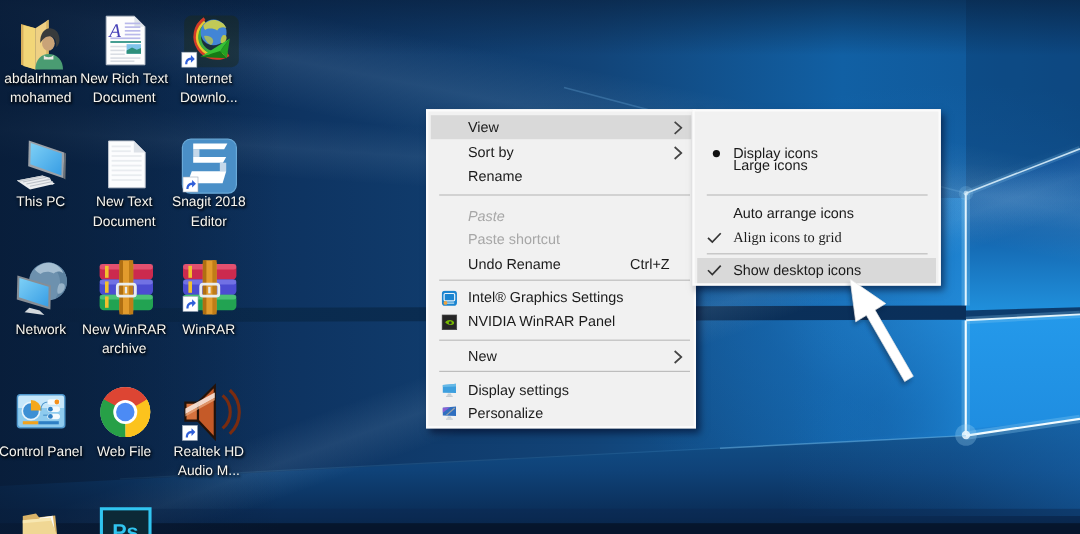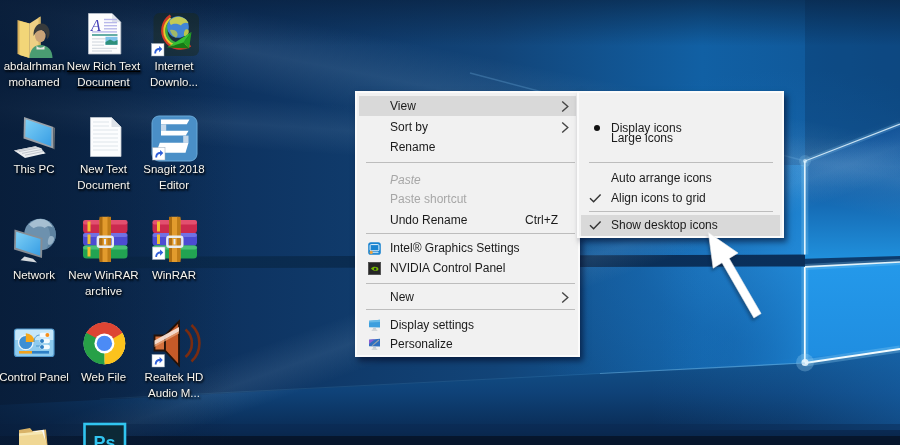--- a/index.html
+++ b/index.html
@@ -330,21 +330,21 @@
     <rect x="84.5" y="424" width="40.5" height="21" fill="#0c2936"></rect>
     <rect x="84.5" y="424" width="40.5" height="25" fill="none" stroke="#31c5f0" stroke-width="2.6"></rect>
     <text x="93.5" y="449" font-size="18" font-weight="bold" fill="#31c5f0" font-family="Liberation Sans,sans-serif">Ps</text>
   </g>
 </svg>
 
 <div id="labels">
   <div class="cell" style="left:-3px;top:57.9px;">
       <div class="lbl" style="position:static;">abdalrhman<br>mohamed</div>
     </div>
-  <div class="cell" style="left:66.5px;top:57.9px;text-decoration:underline;">
+  <div class="cell" style="left:66.5px;top:57.9px;">
       <div class="lbl" style="position:static;">New Rich Text<br>Document</div>
     </div>
   <div class="cell" style="left:137px;top:57.9px;">
       <div class="lbl" style="position:static;">Internet<br>Downlo...</div>
     </div>
   <div class="cell" style="left:-3px;top:160.9px;">
       <div class="lbl" style="position:static;">This PC</div>
     </div>
   <div class="cell" style="left:66.5px;top:160.9px;">
       <div class="lbl" style="position:static;">New Text<br>Document</div>
@@ -408,21 +408,21 @@
         <circle cx="3.2" cy="10.4" r="1.6" fill="#f0a23c"></circle>
       </svg>
     <span class="t">Intel® Graphics Settings</span>
     </div>
   <div class="mi" style="top:165.3px;">
     <svg class="mic" viewBox="0 0 13 13">
         <rect x="0.4" y="0.4" width="12.2" height="12.2" fill="#262626" stroke="#4a4a4a" stroke-width="0.8"></rect>
         <path d="M3 6.5 c1.4-1.8 4.2-2.3 6.2-1.2 1.2 0.7 1.6 1.8 0.9 2.6 -1 1.1-3.4 1.3-5 0.4 C3.9 7.6 3.4 7 3 6.5 Z" fill="#76b900"></path>
         <circle cx="7.2" cy="6.9" r="1.25" fill="#2a2a2a"></circle>
       </svg>
-    <span class="t">NVIDIA Control Panel</span>
+    <span class="t">NVIDIA WinRAR Panel</span>
     </div>
   <div class="sep" style="top:189.5px;"></div>
   <div class="mi" style="top:194.2px;">
       <span class="t">New</span>
     <svg class="arr" width="8" height="13">
         <polyline points="1.2,1.5 6.8,6.5 1.2,11.5" fill="none" stroke="#444" stroke-width="1.4"></polyline>
       </svg>
   </div>
   <div class="sep" style="top:216px;"></div>
   <div class="mi" style="top:221.8px;">
@@ -451,21 +451,21 @@
       <span class="t">Large icons</span>
     </div>
   <div class="mi" style="top:24.7px;">
       <span class="bul"></span>
       <span class="t">Display icons</span>
     </div>
   <div class="sep" style="top:68.5px;"></div>
   <div class="mi" style="top:75.2px;">
       <span class="t">Auto arrange icons</span>
     </div>
-  <div class="mi" style="top:95.2px;">
+  <div class="mi" style="top:95.2px;font-family:Liberation Serif, serif;">
     <svg class="chk" width="13" height="11">
         <polyline points="1,5.2 4.6,8.8 11.6,1.4" fill="none" stroke="#333" stroke-width="1.4"></polyline>
       </svg>
     <span class="t">Align icons to grid</span>
     </div>
   <div class="sep" style="top:117.6px;"></div>
   <div class="mi hl" style="top:121.5px;height:21.5px;line-height:21.5px;">
     <svg class="chk" width="13" height="11" style="top:5.5px;">
         <polyline points="1,5.2 4.6,8.8 11.6,1.4" fill="none" stroke="#333" stroke-width="1.4"></polyline>
       </svg>

